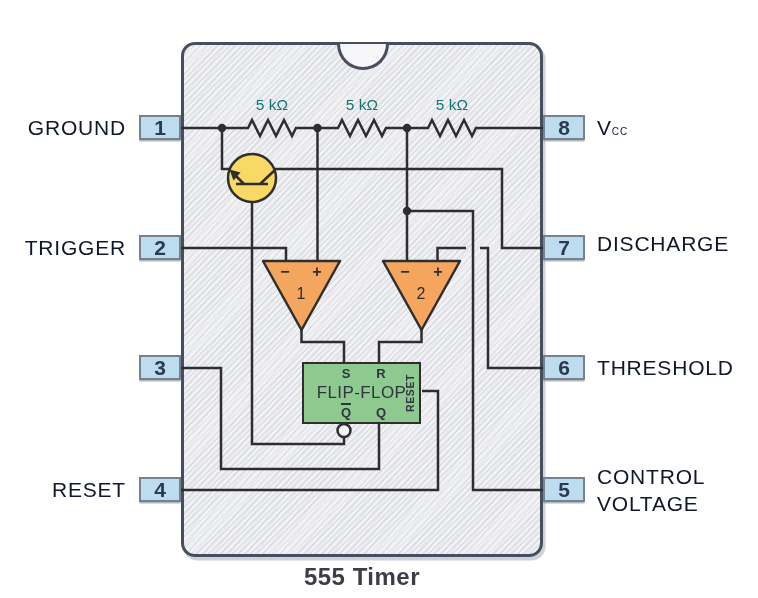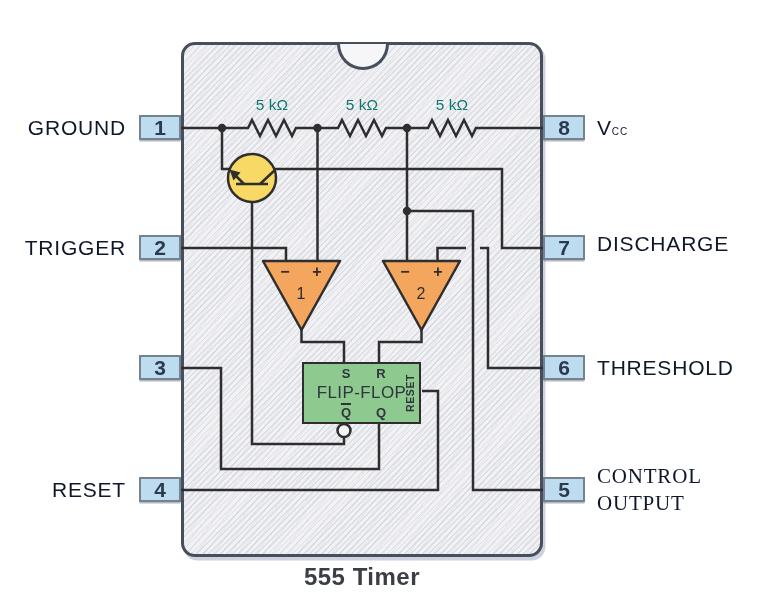--- a/index.html
+++ b/index.html
@@ -164,23 +164,23 @@
       <span>5</span>
     </div>
 
   <div class="plabel lleft" style="top:128px;">GROUND</div>
   <div class="plabel lleft" style="top:248px;">TRIGGER</div>
   <div class="plabel lleft" style="top:490px;">RESET</div>
 
   <div class="plabel lright" style="top:128px;"><span>V</span><span class="vcc-sub">CC</span></div>
   <div class="plabel lright" style="top:244px;">DISCHARGE</div>
   <div class="plabel lright" style="top:368px;">THRESHOLD</div>
-  <div class="plabel lright two-line" style="top:491px;font-family:Liberation Serif, serif;">
+  <div class="plabel lright two-line" style="top:491px;">
     <div>CONTROL</div>
-    <div>OUTPUT</div>
+    <div>VOLTAGE</div>
   </div>
 
   <div class="dtext rlabel" style="left:272px;top:105px;">5 kΩ</div>
   <div class="dtext rlabel" style="left:362px;top:105px;">5 kΩ</div>
   <div class="dtext rlabel" style="left:452px;top:105px;">5 kΩ</div>
 
   <div class="dtext csign" style="left:285px;top:272px;">−</div>
   <div class="dtext csign" style="left:317px;top:272px;">+</div>
   <div class="dtext cnum" style="left:301px;top:294px;">1</div>
 

